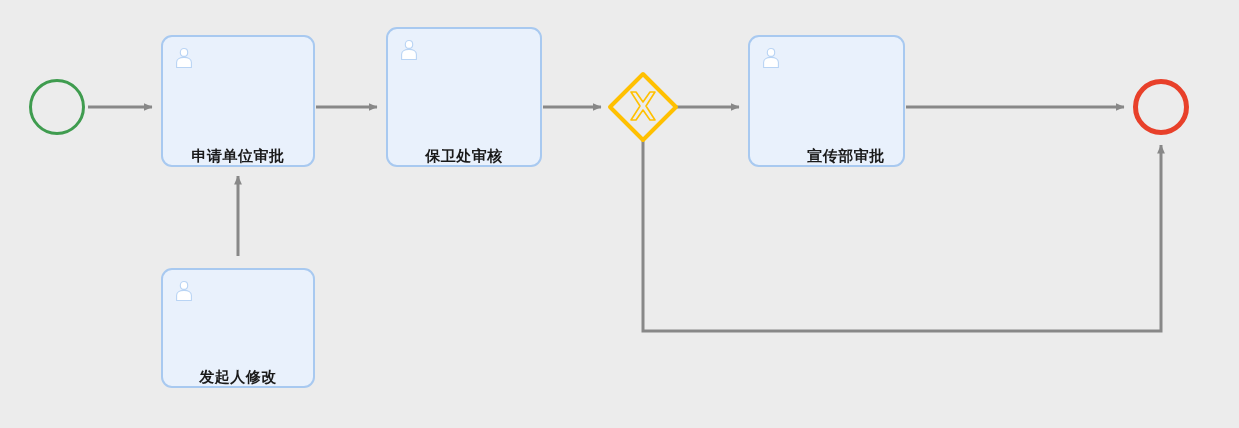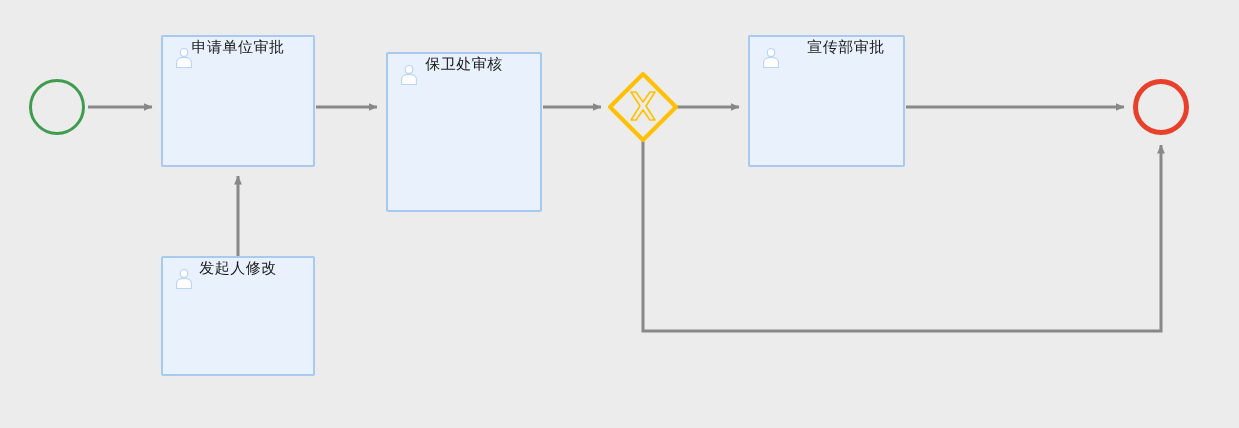--- a/index.html
+++ b/index.html
@@ -25,24 +25,25 @@
     pointer-events: none;
   }
   .node {
     position: absolute;
     box-sizing: border-box;
   }
   
   .task {
     background: #e9f1fc;
     border: 2px solid #a8c9f0;
-    border-radius: 2px;
+    border-radius: 11px;
     display: flex;
-    align-items: flex-start;
+    align-items: flex-end;
     justify-content: center;
+    font-weight: bold;
   }
   .task-label {
     font-size: 15px;
     color: #1a1a1a;
     text-align: center;
     line-height: 1.3;
     padding: 0 8px;
     letter-spacing: 0.5px;
     white-space: nowrap;
   }
@@ -102,21 +103,21 @@
   <div class="node task" style="left:161px; top:35px; width:154px; height:132px;">
     <svg class="task-icon" viewBox="0 0 26 26">
       <path d="M13,3.5 C15.1,3.5 16.7,5.2 16.7,7.4 C16.7,9.6 15.1,11.3 13,11.3
                C10.9,11.3 9.3,9.6 9.3,7.4 C9.3,5.2 10.9,3.5 13,3.5 Z
                M5.6,22.5 L5.6,17.2 C5.6,14.2 8.9,12.4 13,12.4
                C17.1,12.4 20.4,14.2 20.4,17.2 L20.4,22.5 Z" fill="#ffffff" stroke="#b9d4f4" stroke-width="1.1" stroke-linejoin="round"></path>
     </svg>
     <span class="task-label">申请单位审批</span>
   </div>
 
-  <div class="node task" style="left:386px; top:52px; width:156px; height:160px;">
+  <div class="node task" style="left:386px; top:27px; width:156px; height:140px;">
     <svg class="task-icon" viewBox="0 0 26 26">
       <path d="M13,3.5 C15.1,3.5 16.7,5.2 16.7,7.4 C16.7,9.6 15.1,11.3 13,11.3
                C10.9,11.3 9.3,9.6 9.3,7.4 C9.3,5.2 10.9,3.5 13,3.5 Z
                M5.6,22.5 L5.6,17.2 C5.6,14.2 8.9,12.4 13,12.4
                C17.1,12.4 20.4,14.2 20.4,17.2 L20.4,22.5 Z" fill="#ffffff" stroke="#b9d4f4" stroke-width="1.1" stroke-linejoin="round"></path>
     </svg>
     <span class="task-label">保卫处审核</span>
   </div>
 
   <svg class="gateway" style="left:606px; top:70px; width:74px; height:74px;" viewBox="0 0 74 74">
@@ -131,21 +132,21 @@
                C10.9,11.3 9.3,9.6 9.3,7.4 C9.3,5.2 10.9,3.5 13,3.5 Z
                M5.6,22.5 L5.6,17.2 C5.6,14.2 8.9,12.4 13,12.4
                C17.1,12.4 20.4,14.2 20.4,17.2 L20.4,22.5 Z" fill="#ffffff" stroke="#b9d4f4" stroke-width="1.1" stroke-linejoin="round"></path>
     </svg>
     <span class="task-label">宣传部审批</span>
   </div>
 
   <div class="node event end-event" style="left:1133px; top:79px; width:56px; height:56px;">
   </div>
 
-  <div class="node task" style="left:161px; top:256px; width:154px; height:120px;">
+  <div class="node task" style="left:161px; top:268px; width:154px; height:120px;">
     <svg class="task-icon" viewBox="0 0 26 26">
       <path d="M13,3.5 C15.1,3.5 16.7,5.2 16.7,7.4 C16.7,9.6 15.1,11.3 13,11.3
                C10.9,11.3 9.3,9.6 9.3,7.4 C9.3,5.2 10.9,3.5 13,3.5 Z
                M5.6,22.5 L5.6,17.2 C5.6,14.2 8.9,12.4 13,12.4
                C17.1,12.4 20.4,14.2 20.4,17.2 L20.4,22.5 Z" fill="#ffffff" stroke="#b9d4f4" stroke-width="1.1" stroke-linejoin="round"></path>
     </svg>
     <span class="task-label">发起人修改</span>
   </div>
 
 </div>

